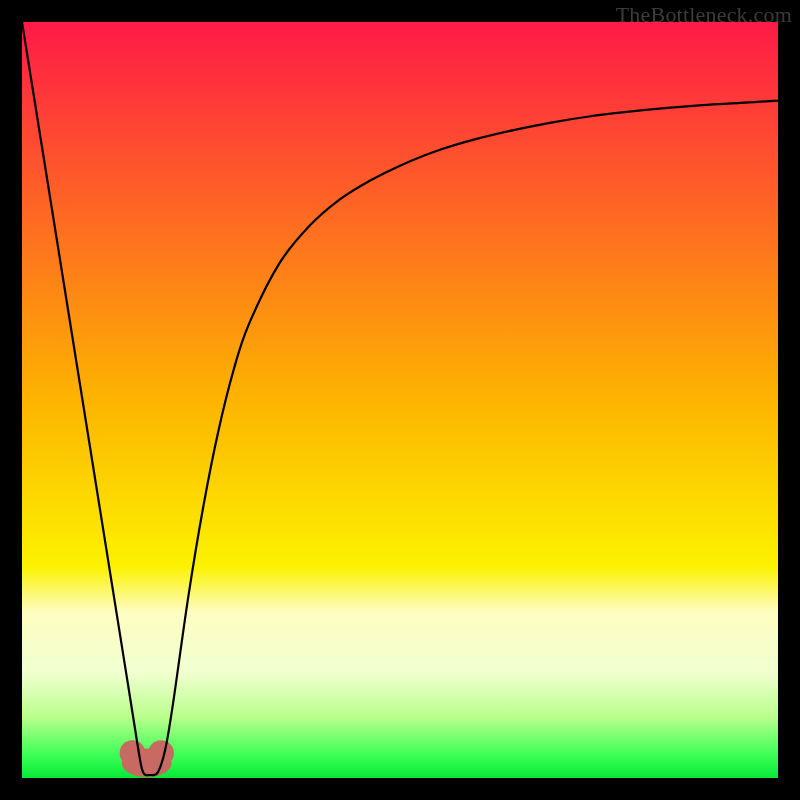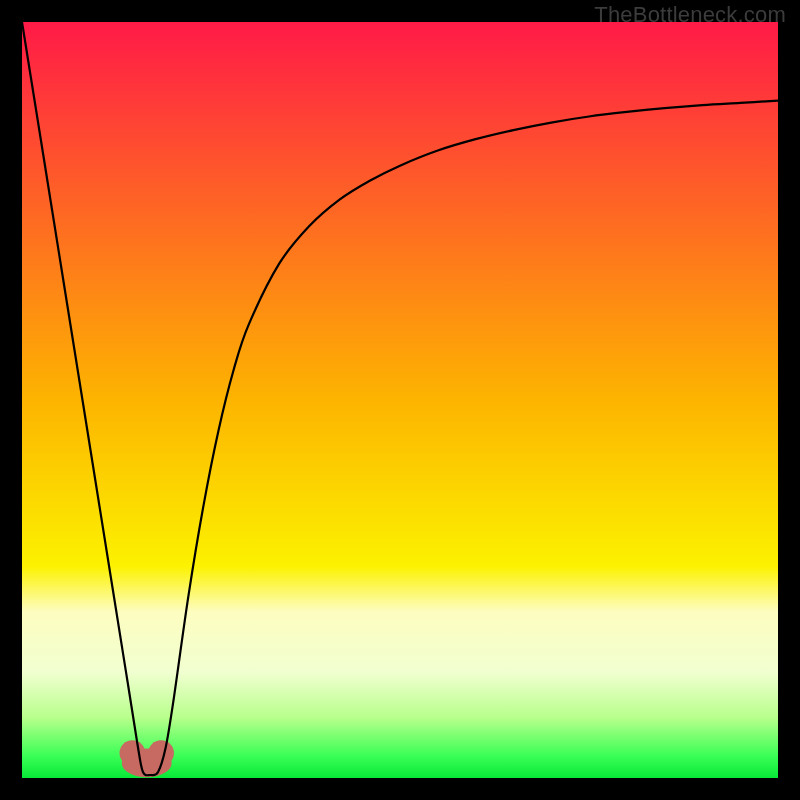--- a/index.html
+++ b/index.html
@@ -21,26 +21,27 @@
     position: absolute;
     left: 22px;
     top: 22px;
     width: 756px;
     height: 756px;
     overflow: hidden;
   }
   .watermark {
     position: absolute;
     top: 2px;
-    right: 14px;
+    right: 8px;
     color: #3c3c3c;
     font-size: 22px;
     font-weight: 500;
     letter-spacing: 0.2px;
     user-select: none;
+    font-family: Liberation Serif, serif;
   }
   svg {
     display: block;
   }
 </style>
 </head>
 <body>
 
 <div class="frame">
   <div class="watermark">TheBottleneck.com</div>

